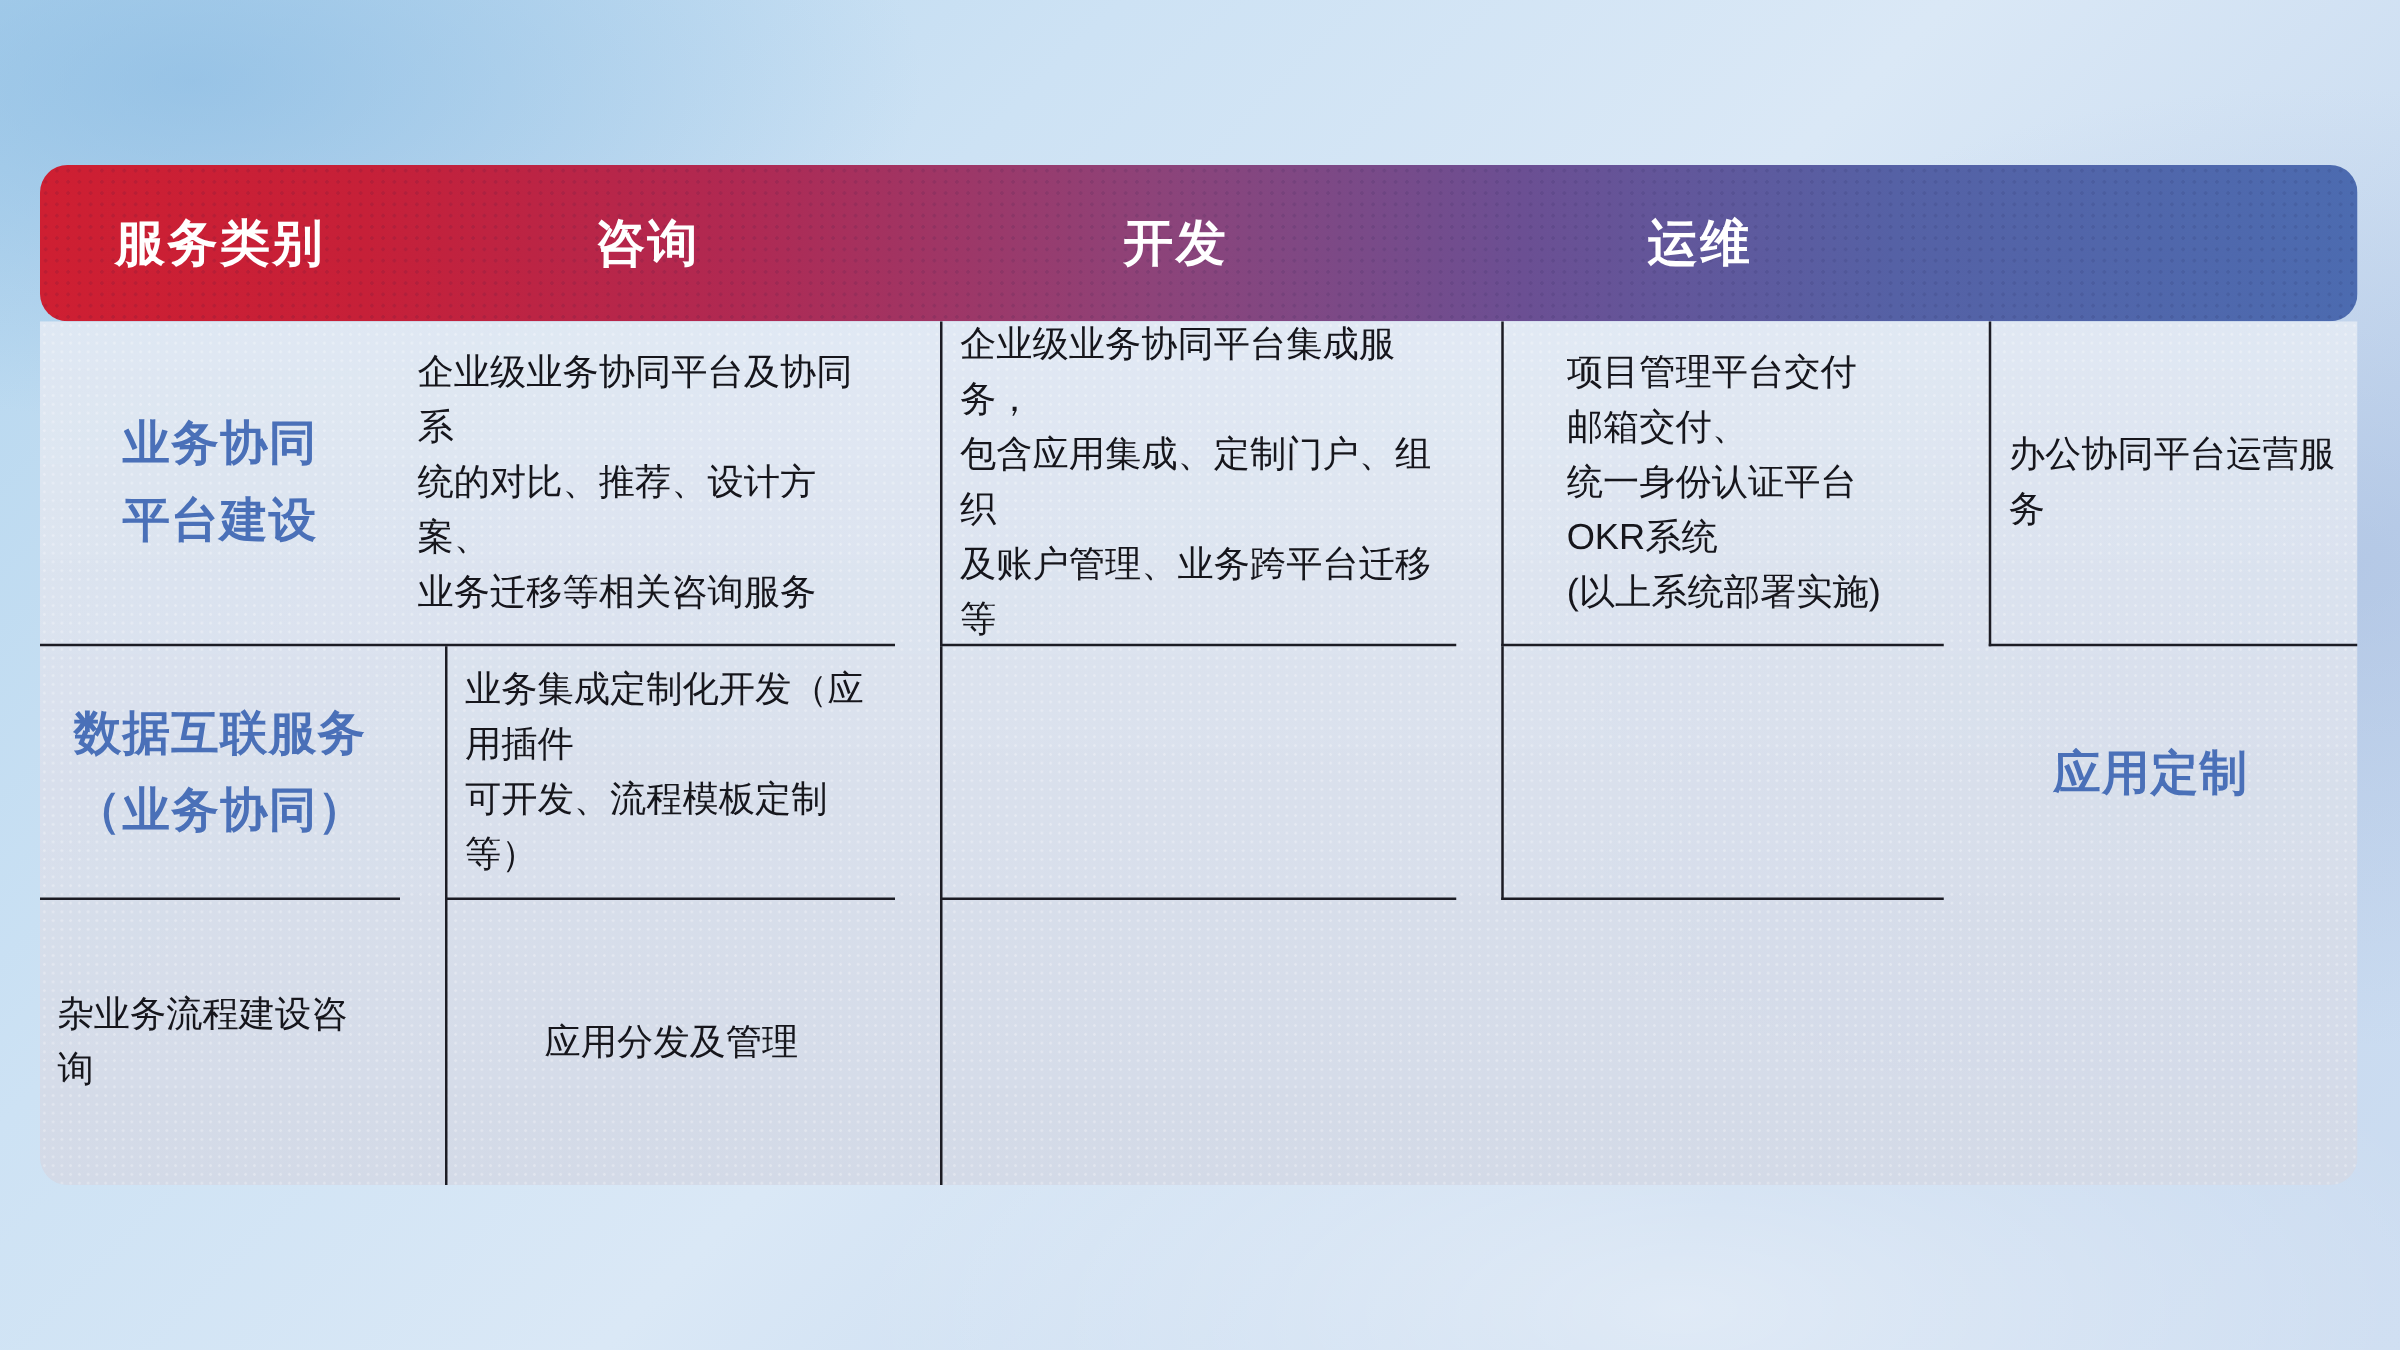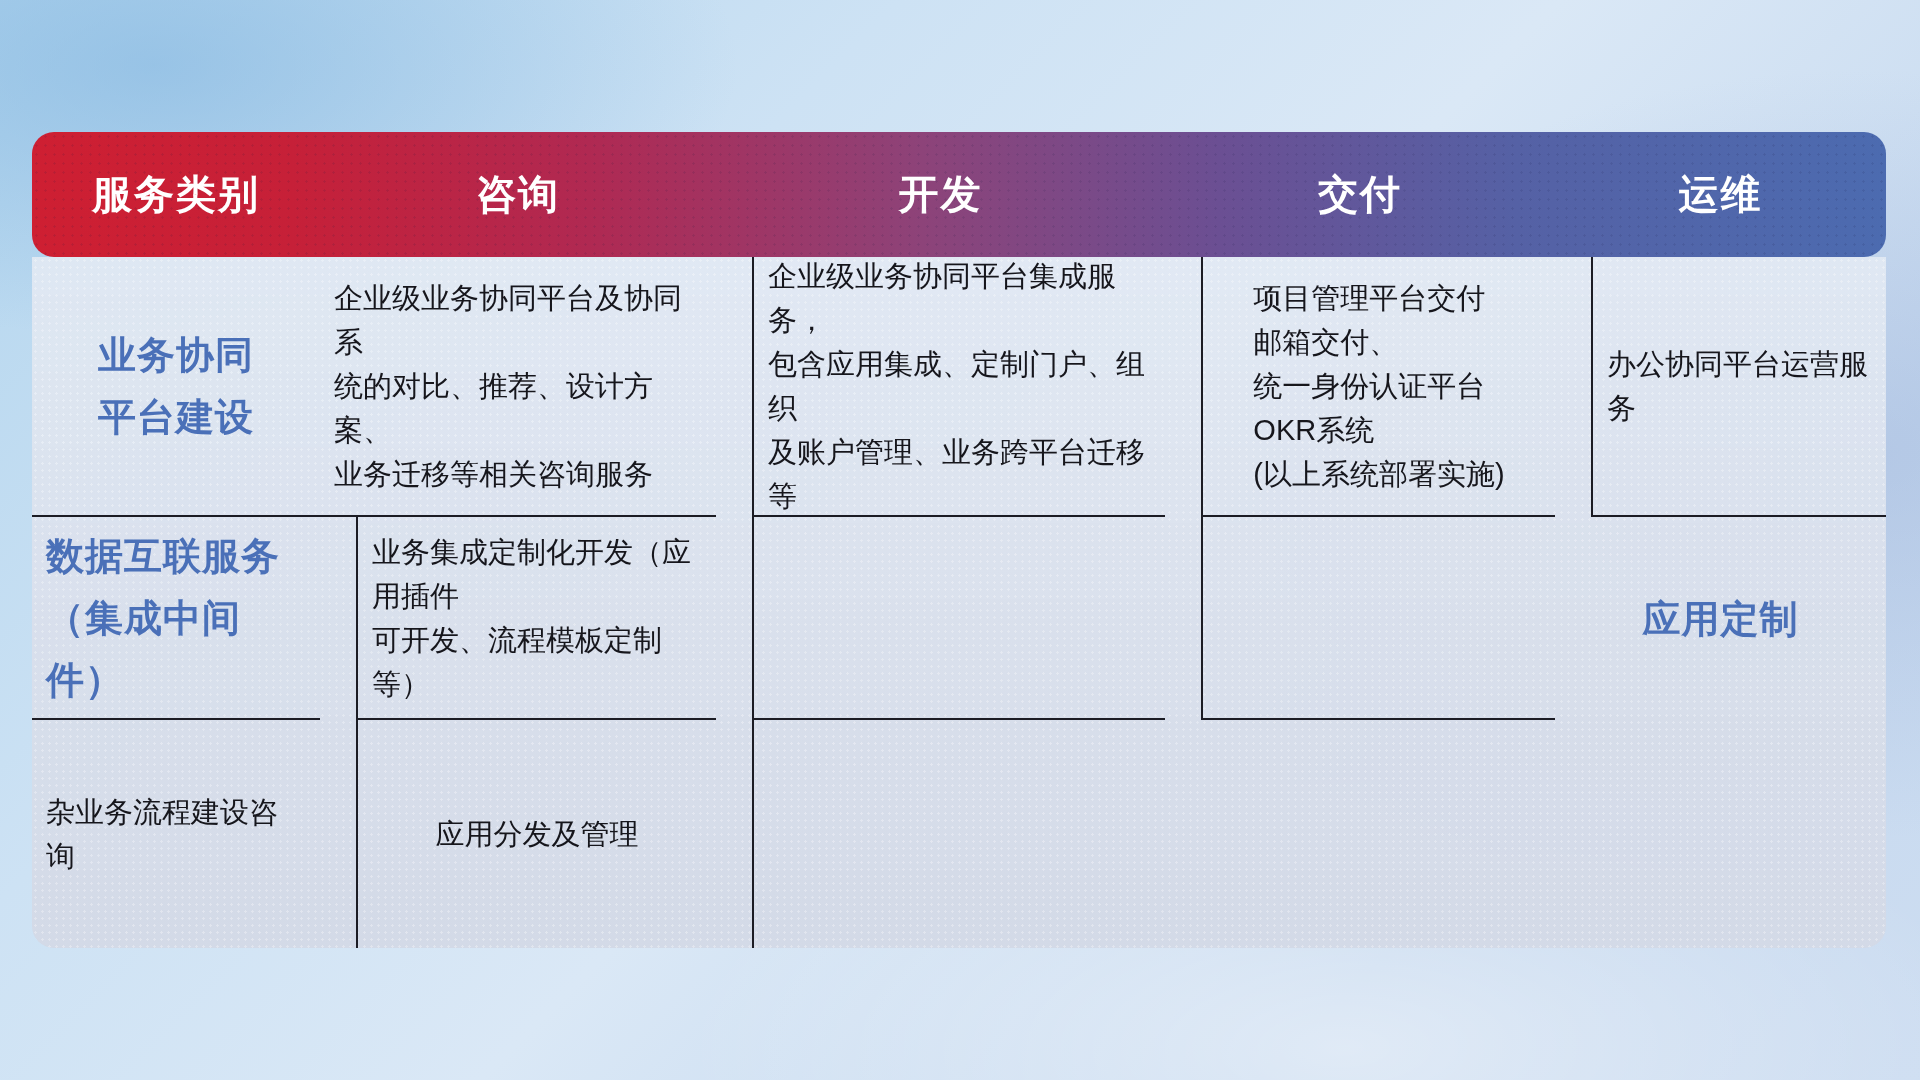--- a/index.html
+++ b/index.html
@@ -74,21 +74,20 @@
 </head>
 <body>
 
 <div class="stage">
   <div class="svc-table">
 
     <div class="thead">
       <div class="th">服务类别</div>
       <div class="th">咨询</div>
       <div class="th">开发</div>
-      <div class="th">交付</div>
       <div class="th">运维</div>
     </div>
 
     <div class="tbody">
 
       <div class="cell category hb">业务协同
 平台建设</div>
       <div class="cell hb">企业级业务协同平台及协同系
 统的对比、推荐、设计方案、
 业务迁移等相关咨询服务</div>
@@ -96,21 +95,21 @@
 包含应用集成、定制门户、组织
 及账户管理、业务跨平台迁移等</div>
       <div class="cell v hb">项目管理平台交付
 邮箱交付、
 统一身份认证平台
 OKR系统
 (以上系统部署实施)</div>
       <div class="cell v hb">办公协同平台运营服务</div>
 
       <div class="cell category hb">数据互联服务
-（集成中间件）</div>
+（业务协同）</div>
       <div class="cell v hb">业务集成定制化开发（应用插件
 可开发、流程模板定制等）</div>
       <div class="cell v hb"></div>
       <div class="cell v hb"></div>
 
       <div class="cell category">应用定制</div>
       <div class="cell">杂业务流程建设咨询</div>
       <div class="cell v">应用分发及管理</div>
       <div class="cell v"></div>
 

